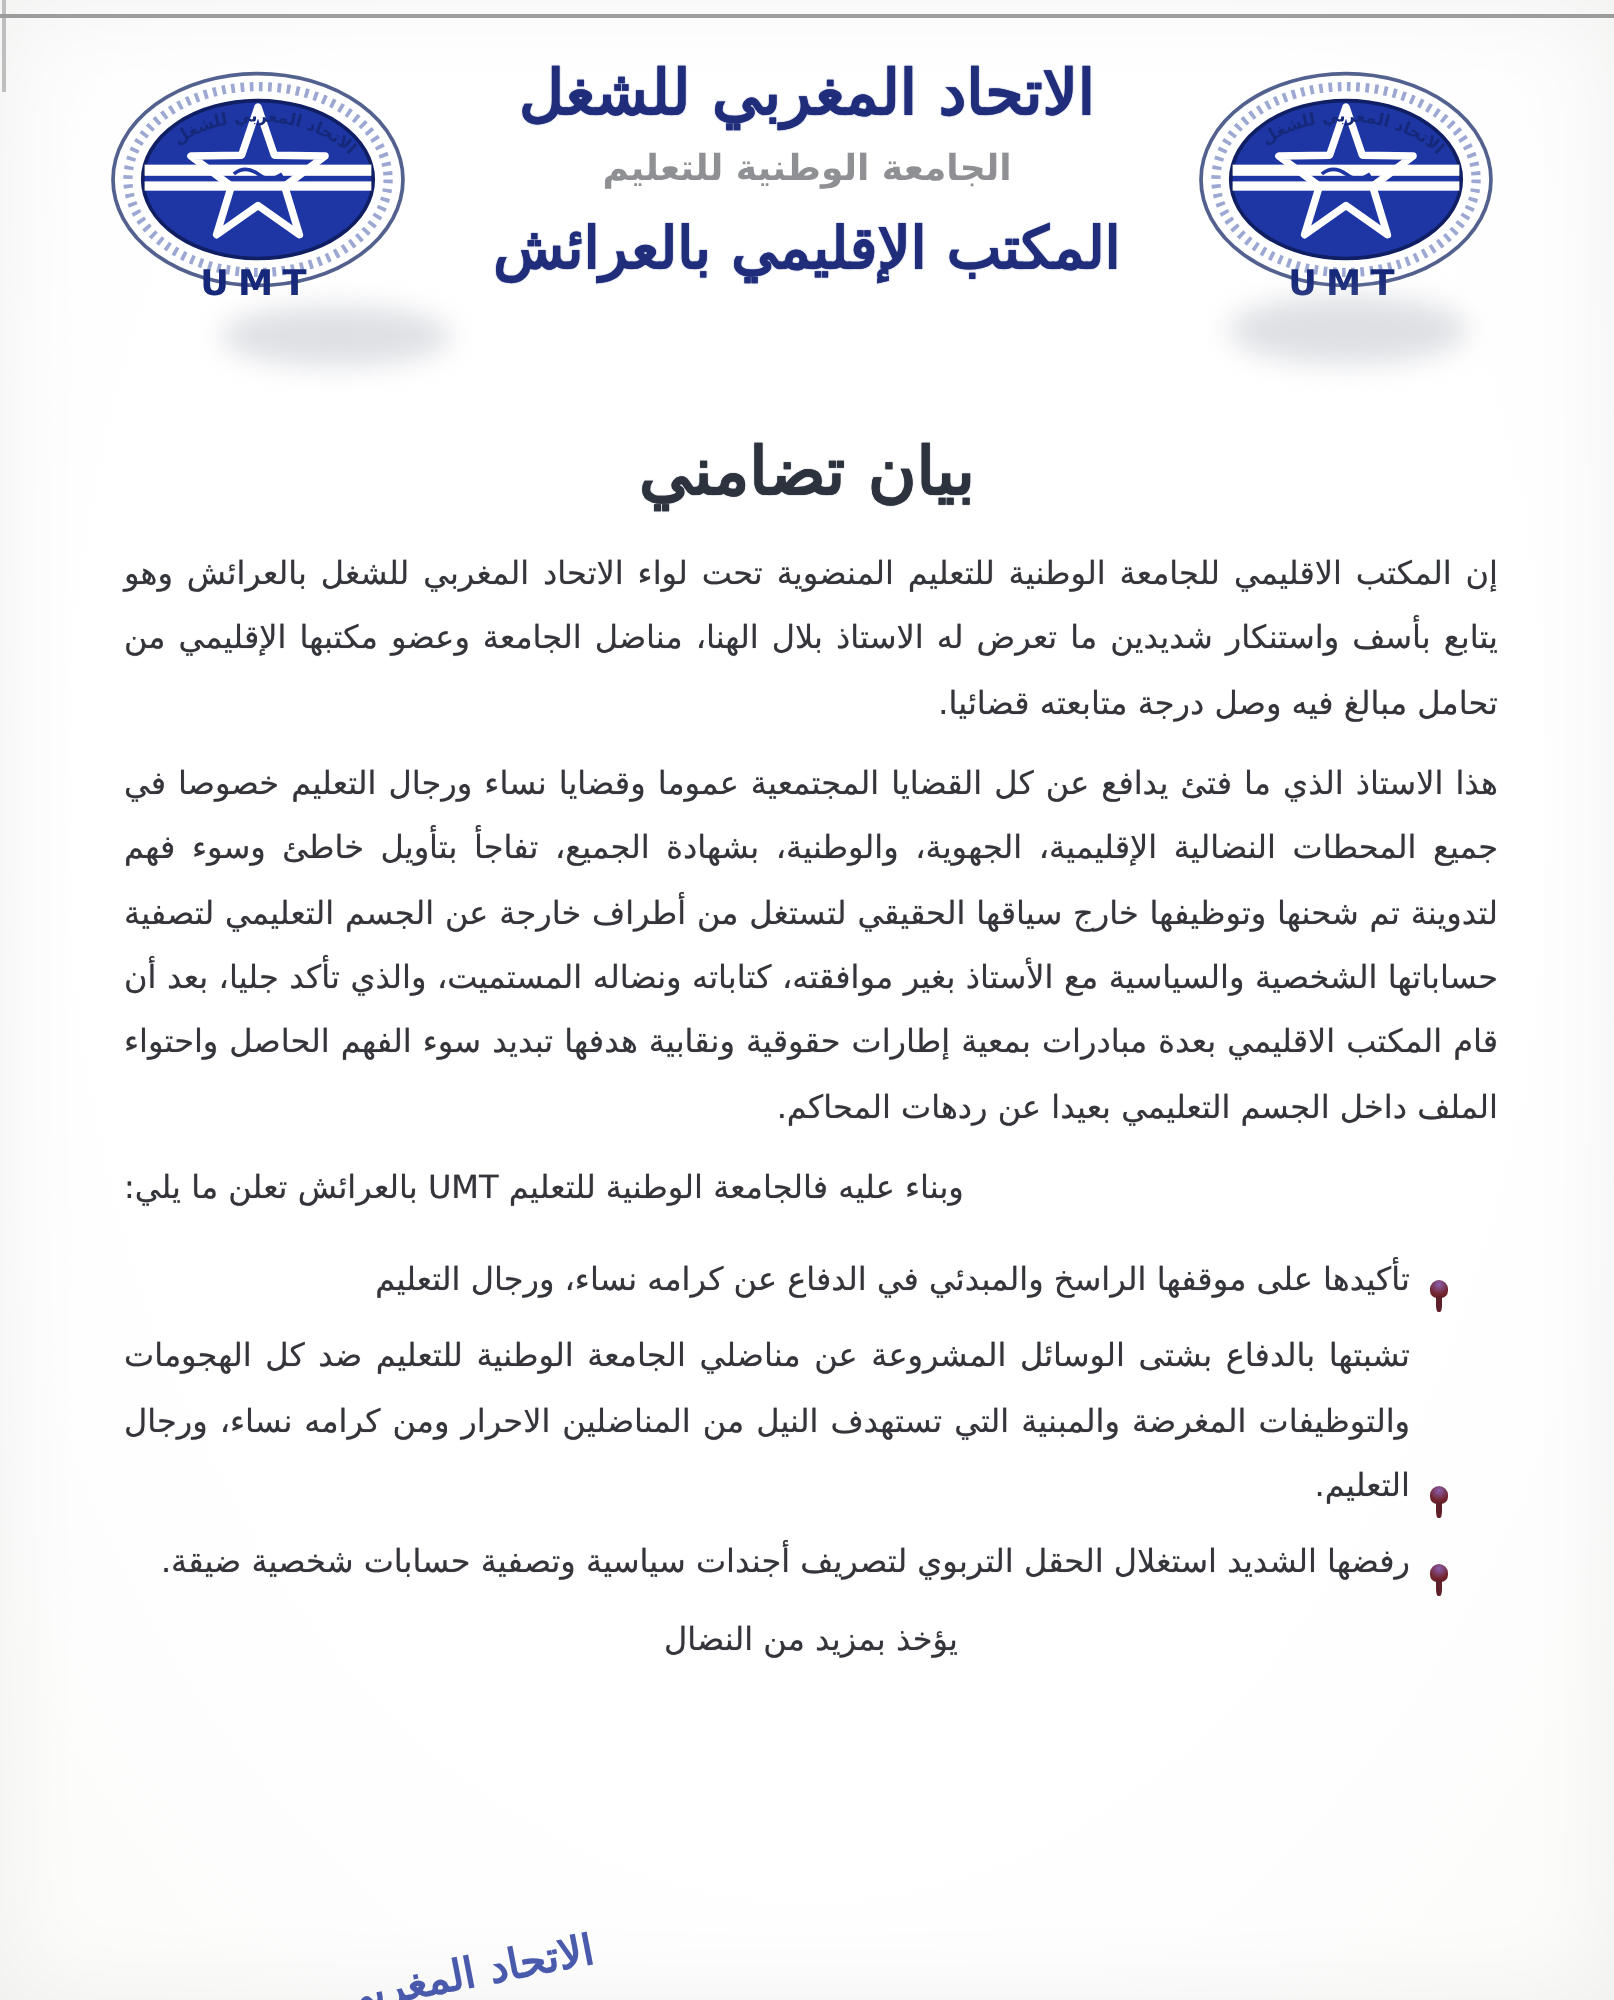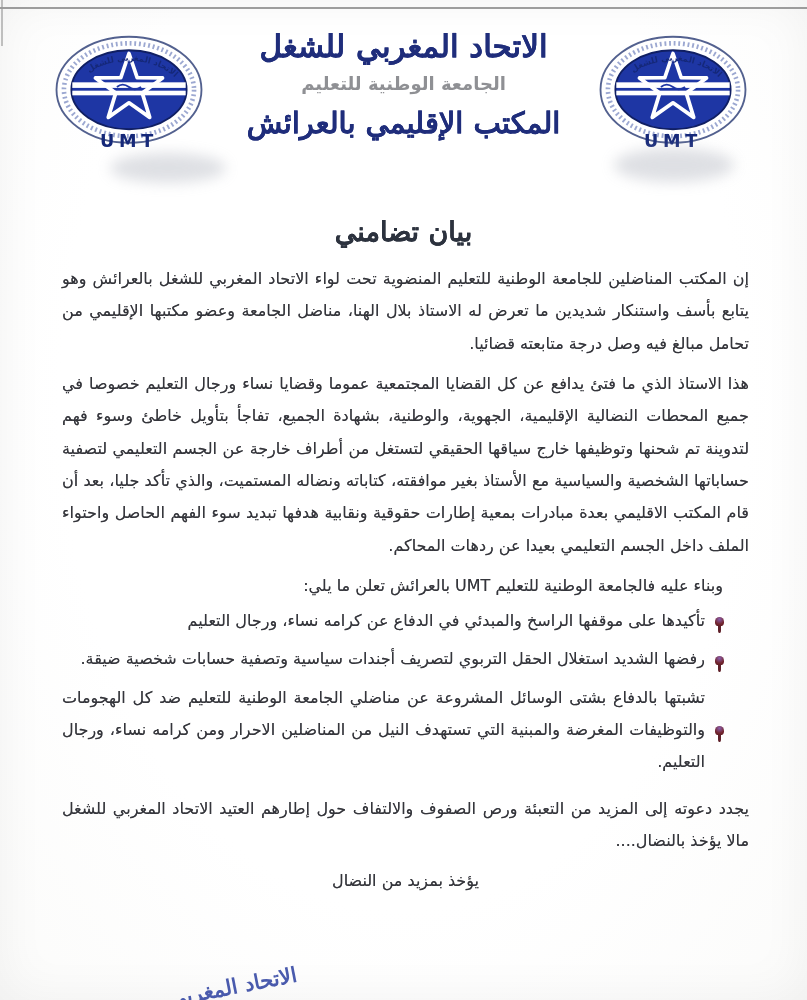--- a/index.html
+++ b/index.html
@@ -34,38 +34,38 @@
   .office-title {
     font-family: "DejaVu Serif", serif;
     font-size: 29px; font-weight: bold; color: #1f2d7b; margin-top: 12px;
     text-shadow: 0 0 .6px #1f2d7b;
   }
 
   
   .doc-title {
     direction: rtl; text-align: center;
     font-family: "DejaVu Serif", serif;
-    font-size: 27px; font-weight: 600; color: #2c323e;
+    font-size: 33px; font-weight: 600; color: #2c323e;
     margin: 24px 0 16px 0;
     text-shadow: 0 0 .5px #2c323e;
   }
 
   
   main {
     direction: rtl;
     padding: 0 58px 0 62px;
     font-size: 16px; line-height: 2.02; color: #34353b;
     text-align: justify;
     text-shadow: 0 0 .4px rgba(30,30,35,.55);
   }
   main p { margin: 0 0 8px 0; }
-  .list-intro { padding-right: 26px; margin-bottom: 3px; text-align: right; }
+  .list-intro { padding-right: 26px; margin-bottom: 14px; text-align: left; }
 
   ul.points { list-style: none; margin: 0 0 6px 0; padding: 0 24px 0 0; }
-  ul.points li { display: flex; gap: 9px; align-items: center; margin-bottom: 6px; }
+  ul.points li { display: flex; gap: 9px; align-items: flex-end; margin-bottom: 6px; }
   .bmark { flex: 0 0 auto; position: relative; width: 11px; height: 16px; margin-top: 8px; }
   .bmark .blob {
     position: absolute; top: 0; right: 1px; width: 9px; height: 9px;
     border-radius: 50% 50% 40% 40%;
     background: radial-gradient(circle at 50% 25%, #8a5fae 0%, #72242c 62%, #5e1f28 100%);
   }
   .bmark .stem { position: absolute; top: 8px; right: 4px; width: 3px; height: 8px; background: #5e1f28; border-radius: 0 0 40% 40%; }
   ul.points li .li-text { flex: 1; text-align: justify; }
 
   .closing { margin-top: 14px; }
@@ -127,46 +127,45 @@
     <div class="head-titles">
       <div class="org-title">الاتحاد المغربي للشغل</div>
       <div class="org-subtitle">الجامعة الوطنية للتعليم</div>
       <div class="office-title">المكتب الإقليمي بالعرائش</div>
     </div>
   </header>
 
   <h1 class="doc-title">بيان تضامني</h1>
 
   <main>
-    <p>إن المكتب المناضلين للجامعة الوطنية للتعليم المنضوية تحت لواء الاتحاد المغربي للشغل بالعرائش وهو يتابع بأسف واستنكار شديدين ما تعرض له الاستاذ بلال الهنا، مناضل الجامعة وعضو مكتبها الإقليمي من تحامل مبالغ فيه وصل درجة متابعته قضائيا.</p>
+    <p>إن المكتب الاقليمي للجامعة الوطنية للتعليم المنضوية تحت لواء الاتحاد المغربي للشغل بالعرائش وهو يتابع بأسف واستنكار شديدين ما تعرض له الاستاذ بلال الهنا، مناضل الجامعة وعضو مكتبها الإقليمي من تحامل مبالغ فيه وصل درجة متابعته قضائيا.</p>
     <p>هذا الاستاذ الذي ما فتئ يدافع عن كل القضايا المجتمعية عموما وقضايا نساء ورجال التعليم خصوصا في جميع المحطات النضالية الإقليمية، الجهوية، والوطنية، بشهادة الجميع، تفاجأ بتأويل خاطئ وسوء فهم لتدوينة تم شحنها وتوظيفها خارج سياقها الحقيقي لتستغل من أطراف خارجة عن الجسم التعليمي لتصفية حساباتها الشخصية والسياسية مع الأستاذ بغير موافقته، كتاباته ونضاله المستميت، والذي تأكد جليا، بعد أن قام المكتب الاقليمي بعدة مبادرات بمعية إطارات حقوقية ونقابية هدفها تبديد سوء الفهم الحاصل واحتواء الملف داخل الجسم التعليمي بعيدا عن ردهات المحاكم.</p>
     <p class="list-intro">وبناء عليه فالجامعة الوطنية للتعليم UMT بالعرائش تعلن ما يلي:</p>
 
     <ul class="points">
       <li>
         <span class="bmark">
             <span class="blob"></span>
             <span class="stem"></span>
           </span>
         <span class="li-text">تأكيدها على موقفها الراسخ والمبدئي في الدفاع عن كرامه نساء، ورجال التعليم</span>
       </li>
       <li>
         <span class="bmark">
             <span class="blob"></span>
             <span class="stem"></span>
           </span>
-        <span class="li-text">رفضها الشديد استغلال الحقل التربوي لتصريف أجندات سياسية وتصفية حسابات شخصية ضيقة.</span>
+        <span class="li-text">تشبتها بالدفاع بشتى الوسائل المشروعة عن مناضلي الجامعة الوطنية للتعليم ضد كل الهجومات والتوظيفات المغرضة والمبنية التي تستهدف النيل من المناضلين الاحرار ومن كرامه نساء، ورجال التعليم.</span>
       </li>
       <li>
         <span class="bmark">
             <span class="blob"></span>
             <span class="stem"></span>
           </span>
-        <span class="li-text">تشبتها بالدفاع بشتى الوسائل المشروعة عن مناضلي الجامعة الوطنية للتعليم ضد كل الهجومات والتوظيفات المغرضة والمبنية التي تستهدف النيل من المناضلين الاحرار ومن كرامه نساء، ورجال التعليم.</span>
+        <span class="li-text">رفضها الشديد استغلال الحقل التربوي لتصريف أجندات سياسية وتصفية حسابات شخصية ضيقة.</span>
       </li>
     </ul>
 
-    <p class="closing">يجدد دعوته إلى المزيد من التعبئة ورص الصفوف والالتفاف حول إطارهم العتيد الاتحاد المغربي للشغل مالا يؤخذ بالنضال....</p>
     <p class="slogan">يؤخذ بمزيد من النضال</p>
   </main>
 
   <div class="signature">الاتحاد المغربي</div>
 </div>
 
 </body></html>

